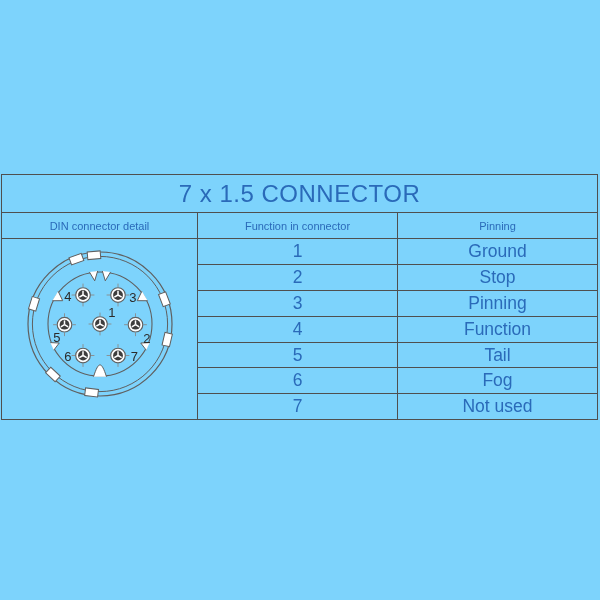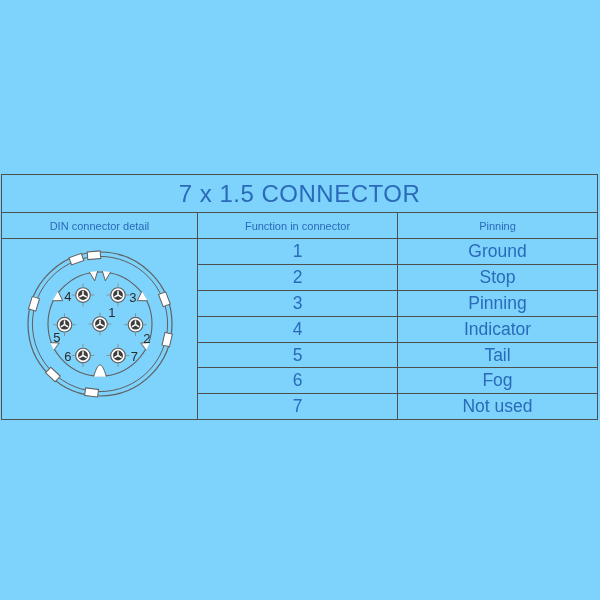--- a/index.html
+++ b/index.html
@@ -162,21 +162,21 @@
         <tr>
           <td class="data-cell">2</td>
           <td class="data-cell">Stop</td>
         </tr>
         <tr>
           <td class="data-cell">3</td>
           <td class="data-cell">Pinning</td>
         </tr>
         <tr>
           <td class="data-cell">4</td>
-          <td class="data-cell">Indicator</td>
+          <td class="data-cell">Function</td>
         </tr>
         <tr>
           <td class="data-cell">5</td>
           <td class="data-cell">Tail</td>
         </tr>
         <tr>
           <td class="data-cell">6</td>
           <td class="data-cell">Fog</td>
         </tr>
         <tr>

